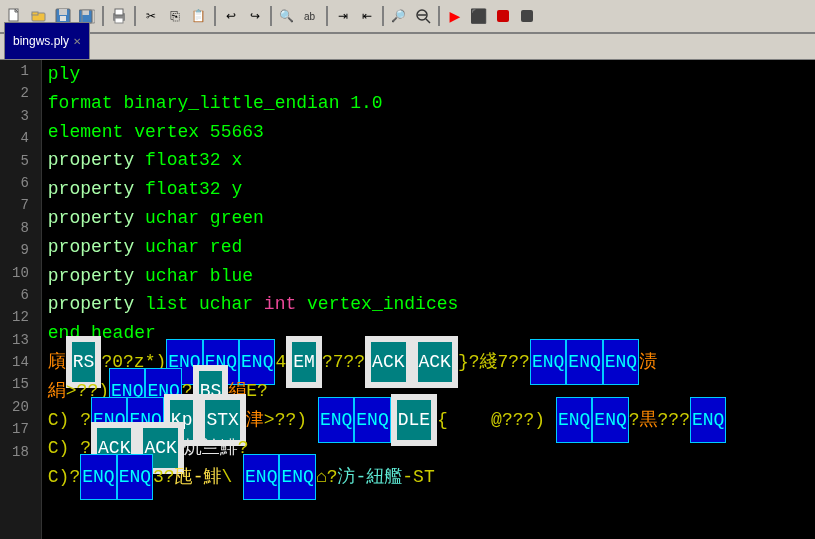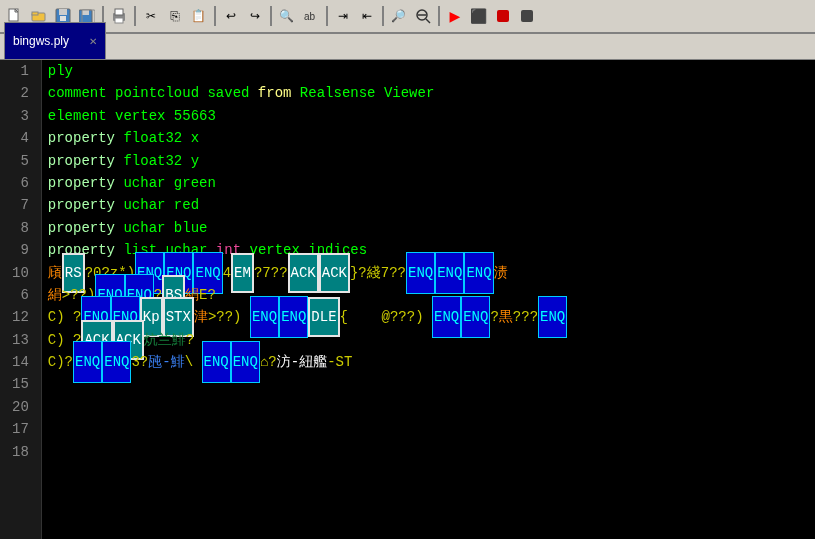--- a/index.html
+++ b/index.html
@@ -38,21 +38,21 @@
       height: 26px;
       border-bottom: 1px solid #808080;
     }
     .tab {
       background: #d4d0c8;
       border: 1px solid #808080;
       border-bottom: none;
       padding: 18px 8px;
       font-size: 12px;
       cursor: pointer;
-      display: flex; align-items: center; gap: 20px;
+      display: flex; align-items: center; gap: 4px;
       height: 36px;
     }
     .tab.active {
       background: #000080;
       color: white;
     }
     .tab-close {
       font-size: 10px; color: #888; cursor: pointer;
     }
 
@@ -90,39 +90,39 @@
       padding: 0 6px;
       flex: 1;
       overflow: hidden;
     }
 
     .code-line {
       display: block;
       white-space: pre;
       line-height: 1.6;
       font-family: 'Courier New', Courier, monospace;
-      font-size: 14px;
+      font-size: 18px;
       color: #00ff00;
     }
 
     .code-line.binary-line {
       color: #cccc00;
     }
 
     
     .hl-blue {
       background: #0000cc;
       color: #00ffff;
       border: 1px solid #00ccff;
       padding: 12px 1px;
     }
     .hl-teal {
       background: #008080;
       color: #ffffff;
-      border: 2px solid #e5e5e5;
+      border: 6px solid #e5e5e5;
       padding: 10px 1px;
     }
   </style>
 </head>
 <body>
 
 <div id="toolbar">
 
   <button class="toolbar-btn" title="New">
     <svg width="16" height="16" viewBox="0 0 16 16">
@@ -224,43 +224,44 @@
     <span class="line-num">14</span>
     <span class="line-num">15</span>
     <span class="line-num">20</span>
     <span class="line-num">17</span>
     <span class="line-num">18</span>
   </div>
   <div id="code-area">
 
     <span class="code-line">ply</span>
 
-
-    <span class="code-line">comment pointcloud saved <span style="color:#ffff88">from</span> Realsense Viewer</span>
+    <span class="code-line">format binary_little_endian 1.0</span>
+
 
     <span class="code-line">element vertex 55663</span>
 
     <span class="code-line"><span style="color:#aaffaa">property</span> float32 x</span>
 
     <span class="code-line"><span style="color:#aaffaa">property</span> float32 y</span>
 
 
     <span class="code-line"><span style="color:#aaffaa">property</span> uchar green</span>
 
     <span class="code-line"><span style="color:#aaffaa">property</span> uchar red</span>
 
     <span class="code-line"><span style="color:#aaffaa">property</span> uchar blue</span>
 
 
     <span class="code-line"><span style="color:#aaffaa">property</span> list uchar <span style="color:#ec4899">int</span> vertex_indices</span>
 
+    <span class="code-line">end_header</span>
 
     <span class="code-line binary-line"><span style="color:#ff8800">廎</span><span class="hl-teal">RS</span>?0?z*)<span class="hl-blue">ENQ</span><span class="hl-blue">ENQ</span><span class="hl-blue">ENQ</span>4<span class="hl-teal">EM</span>?7??<span class="hl-teal">ACK</span><span class="hl-teal">ACK</span>}?綫7??<span class="hl-blue">ENQ</span><span class="hl-blue">ENQ</span><span class="hl-blue">ENQ</span><span style="color:#ff8800">渍</span></span>
 
     <span class="code-line binary-line"><span style="color:#ff8800">絹</span>&gt;??)<span class="hl-blue">ENQ</span><span class="hl-blue">ENQ</span>?<span class="hl-teal">BS</span><span style="color:#ff8800">絹</span>E?</span>
 
     <span class="code-line binary-line">C) ?<span class="hl-blue">ENQ</span><span class="hl-blue">ENQ</span><span class="hl-teal">Kp</span><span class="hl-teal">STX</span><span style="color:#ff8800">津</span>&gt;??) <span class="hl-blue">ENQ</span><span class="hl-blue">ENQ</span><span class="hl-teal">DLE</span>{&nbsp;&nbsp;&nbsp;&nbsp;@???) <span class="hl-blue">ENQ</span><span class="hl-blue">ENQ</span>?<span style="color:#ff8800">黒</span>???<span class="hl-blue">ENQ</span></span>
 
-    <span class="code-line binary-line">C) ?<span class="hl-teal">ACK</span><span class="hl-teal">ACK</span><span style="color:#15803d">炕兰鯡</span>?</span>
-
-    <span class="code-line binary-line">C)?<span class="hl-blue">ENQ</span><span class="hl-blue">ENQ</span>3?<span style="color:#3b82f6">瓲-鯡</span>\ <span class="hl-blue">ENQ</span><span class="hl-blue">ENQ</span>⌂?<span style="color:#ffffff">汸-紐艦</span>-ST</span>
+    <span class="code-line binary-line">C) ?<span class="hl-teal">ACK</span><span class="hl-teal">ACK</span><span style="color:#e5e5e5">炕兰鯡</span>?</span>
+
+    <span class="code-line binary-line">C)?<span class="hl-blue">ENQ</span><span class="hl-blue">ENQ</span>3?<span style="color:#fde047">瓲-鯡</span>\ <span class="hl-blue">ENQ</span><span class="hl-blue">ENQ</span>⌂?<span style="color:#5eead4">汸-紐艦</span>-ST</span>
   </div>
 </div>
 
 </body></html>

